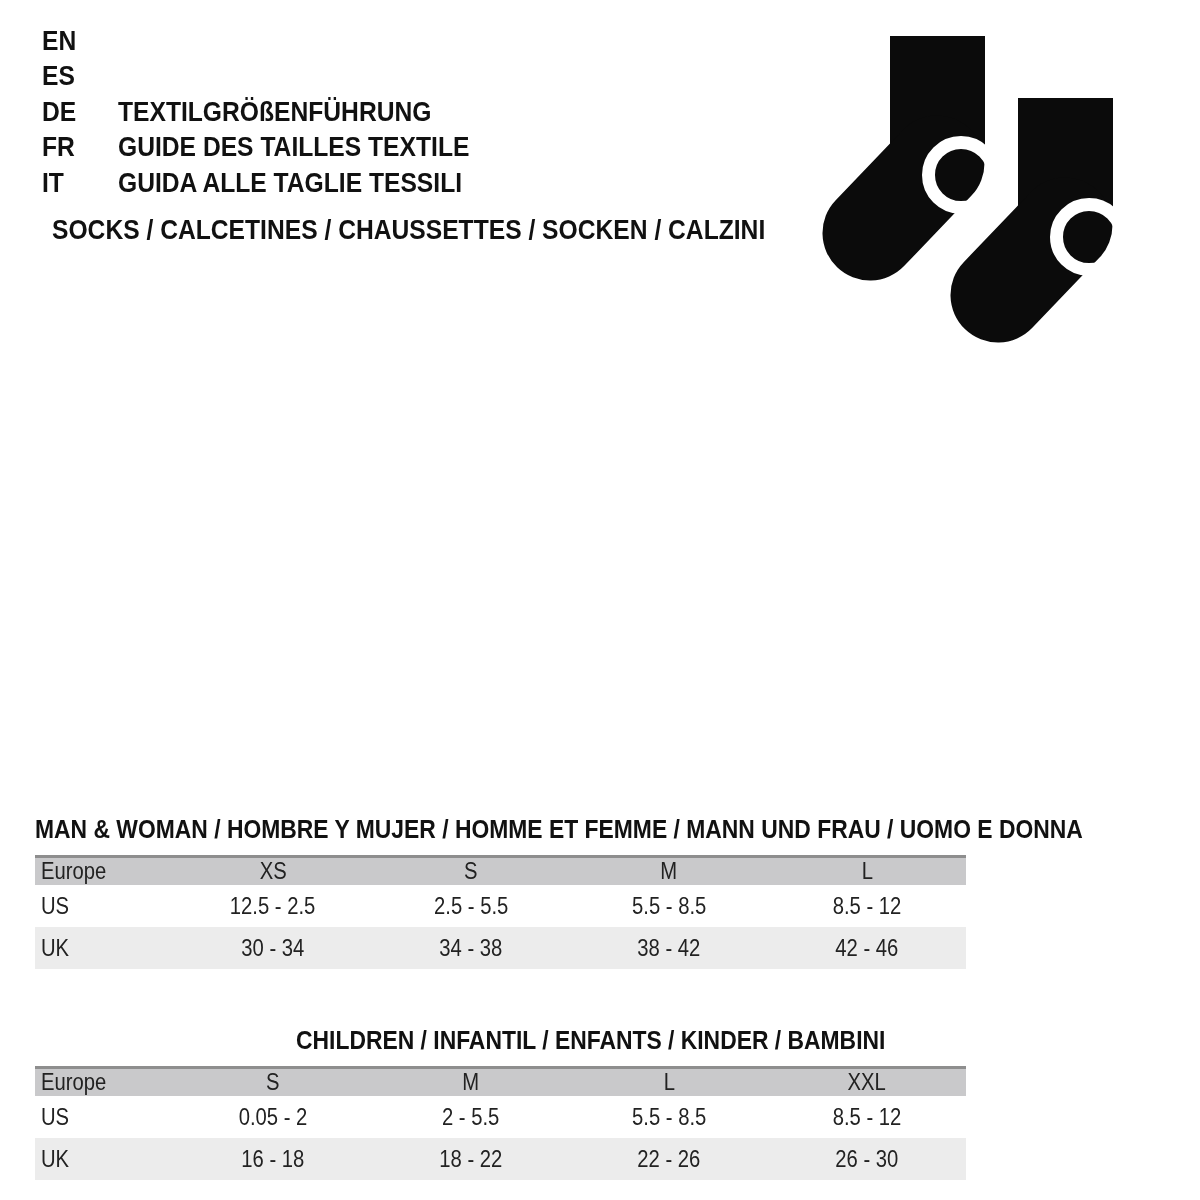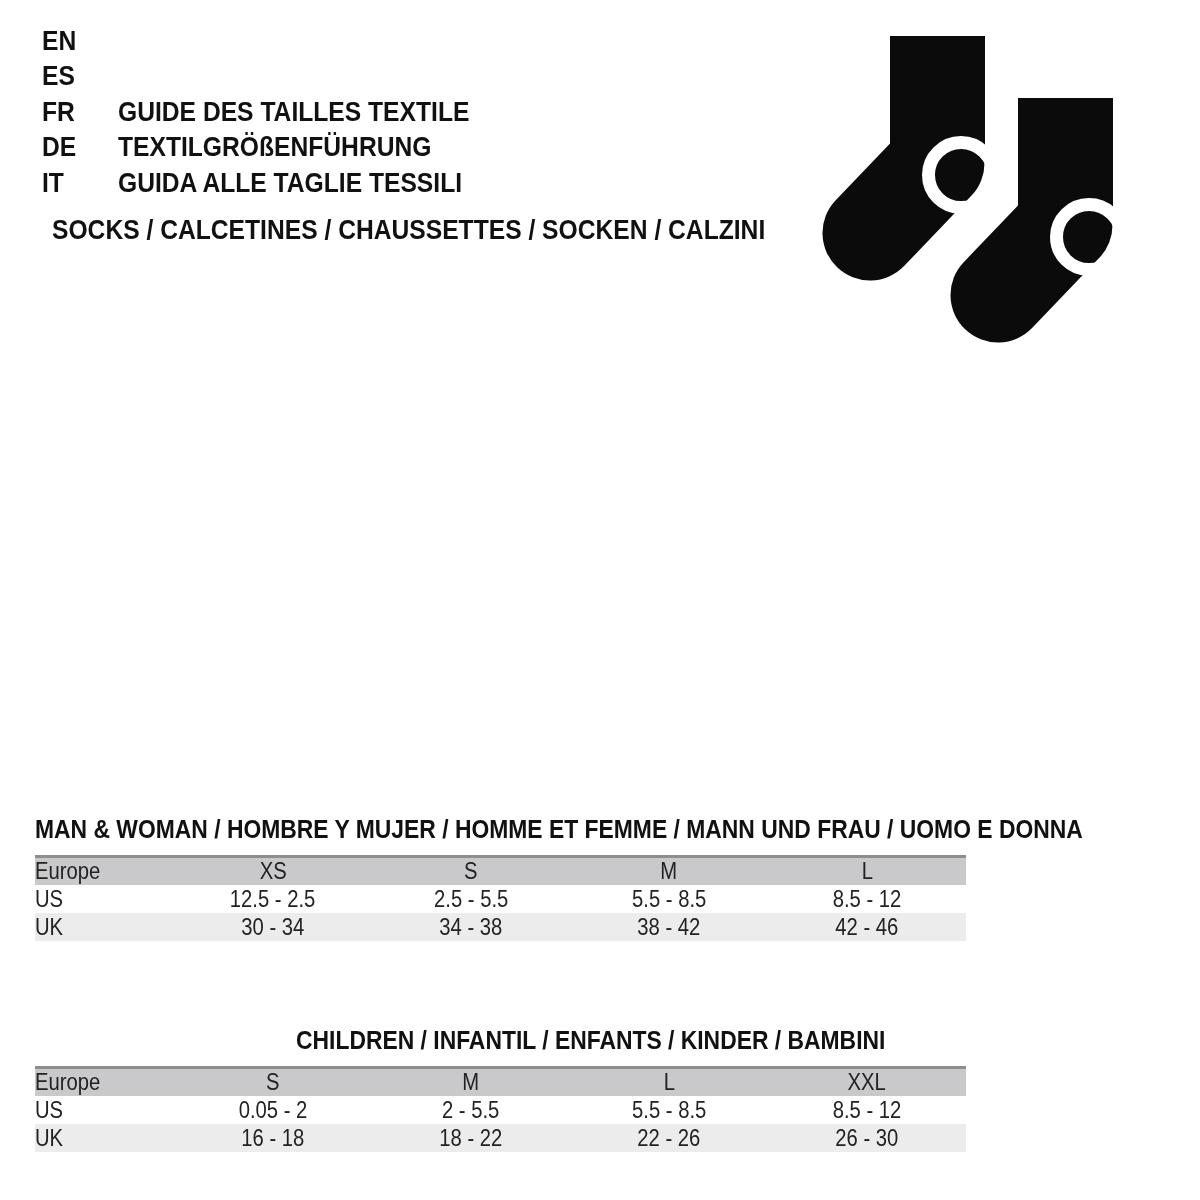--- a/index.html
+++ b/index.html
@@ -39,43 +39,43 @@
   .size-table{border-collapse:collapse;table-layout:fixed;width:931px;}
   .size-table th,.size-table td{
     padding:0;margin:0;font-size:23px;font-weight:400;color:var(--text);
     text-align:center;vertical-align:middle;overflow:hidden;
   }
   .size-table thead th{
     background:var(--table-header-bg);
     border-top:3px solid var(--table-header-border);
     height:25px;font-weight:400;
   }
-  .size-table tbody td{height:28px;background:#ffffff;}
+  .size-table tbody td{height:42px;background:#ffffff;}
   .size-table tbody tr.alt td{background:var(--table-alt-row-bg);}
-  .size-table th.first,.size-table td.first{text-align:left;padding-left:0;}
+  .size-table th.first,.size-table td.first{text-align:left;padding-left:6px;}
 </style>
 </head>
 <body>
 
 <div class="page">
 
   <div class="lang-list" id="langList">
       <div class="lang-row">
         <span class="lang-code"><span class="sx">EN</span></span>
       </div>
       <div class="lang-row">
         <span class="lang-code"><span class="sx">ES</span></span>
       </div>
       <div class="lang-row">
+        <span class="lang-code"><span class="sx">DE</span></span>
+        <span class="lang-label"><span class="sx">TEXTILGRÖßENFÜHRUNG</span></span>
+      </div>
+      <div class="lang-row">
         <span class="lang-code"><span class="sx">FR</span></span>
         <span class="lang-label"><span class="sx">GUIDE DES TAILLES TEXTILE</span></span>
-      </div>
-      <div class="lang-row">
-        <span class="lang-code"><span class="sx">DE</span></span>
-        <span class="lang-label"><span class="sx">TEXTILGRÖßENFÜHRUNG</span></span>
       </div>
       <div class="lang-row">
         <span class="lang-code"><span class="sx">IT</span></span>
         <span class="lang-label"><span class="sx">GUIDA ALLE TAGLIE TESSILI</span></span>
       </div>
     </div>
 
   <div class="category-heading">
     <span class="sx">SOCKS / CALCETINES / CHAUSSETTES / SOCKEN / CALZINI</span>
   </div>

